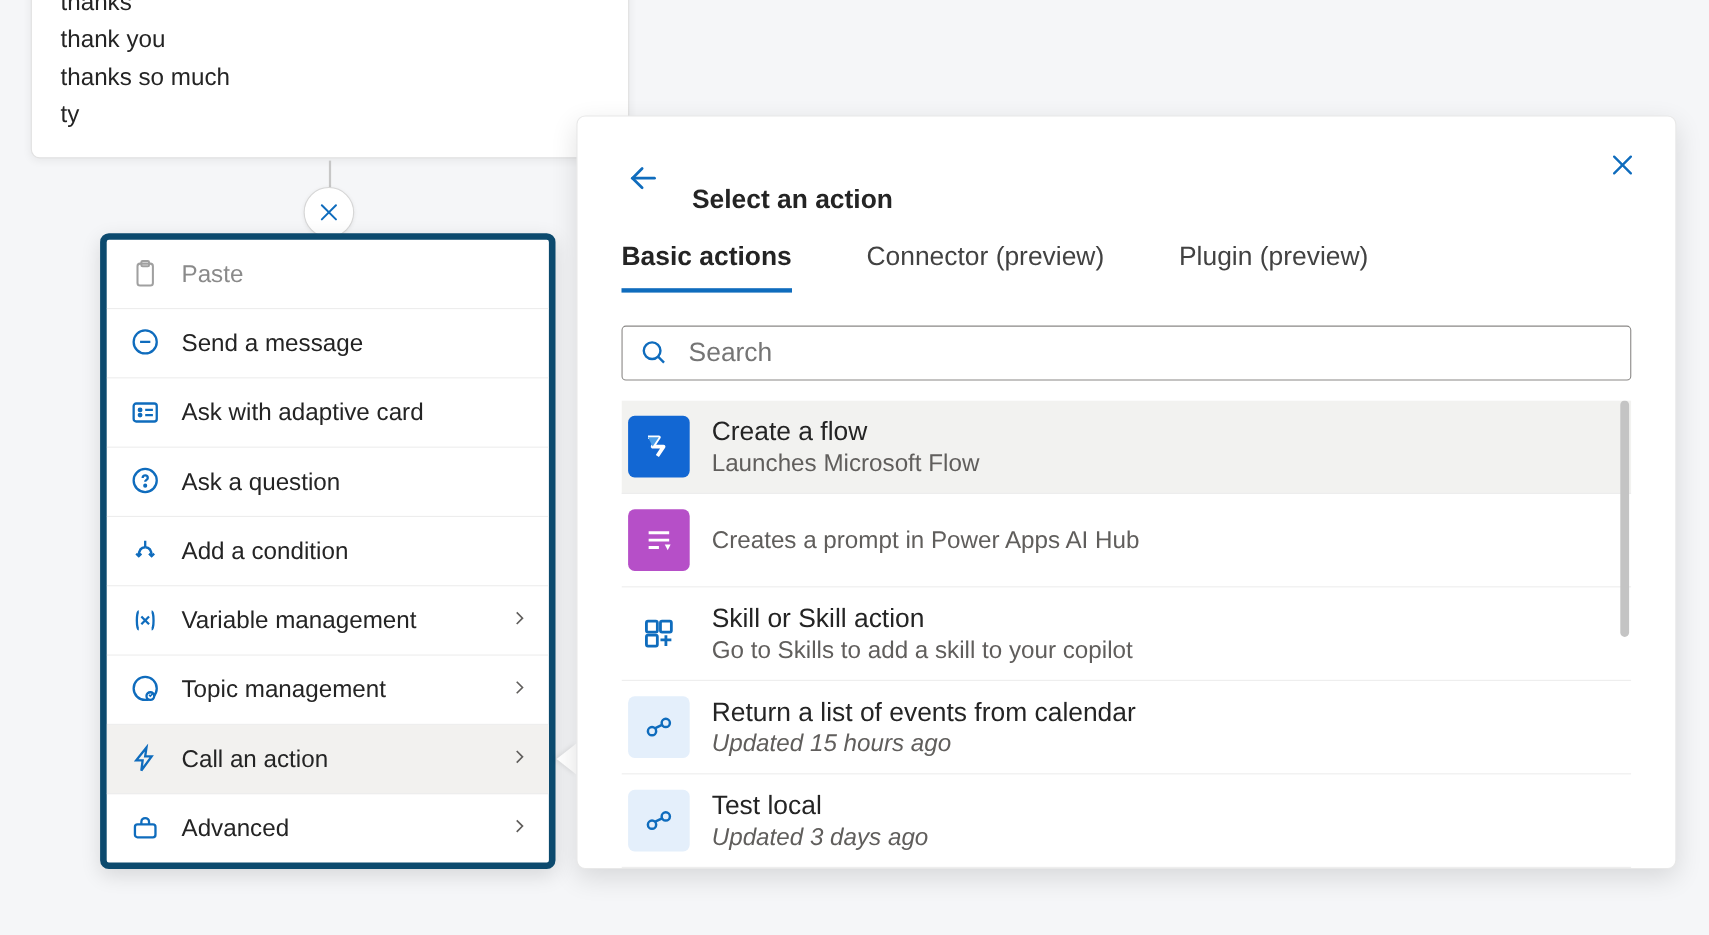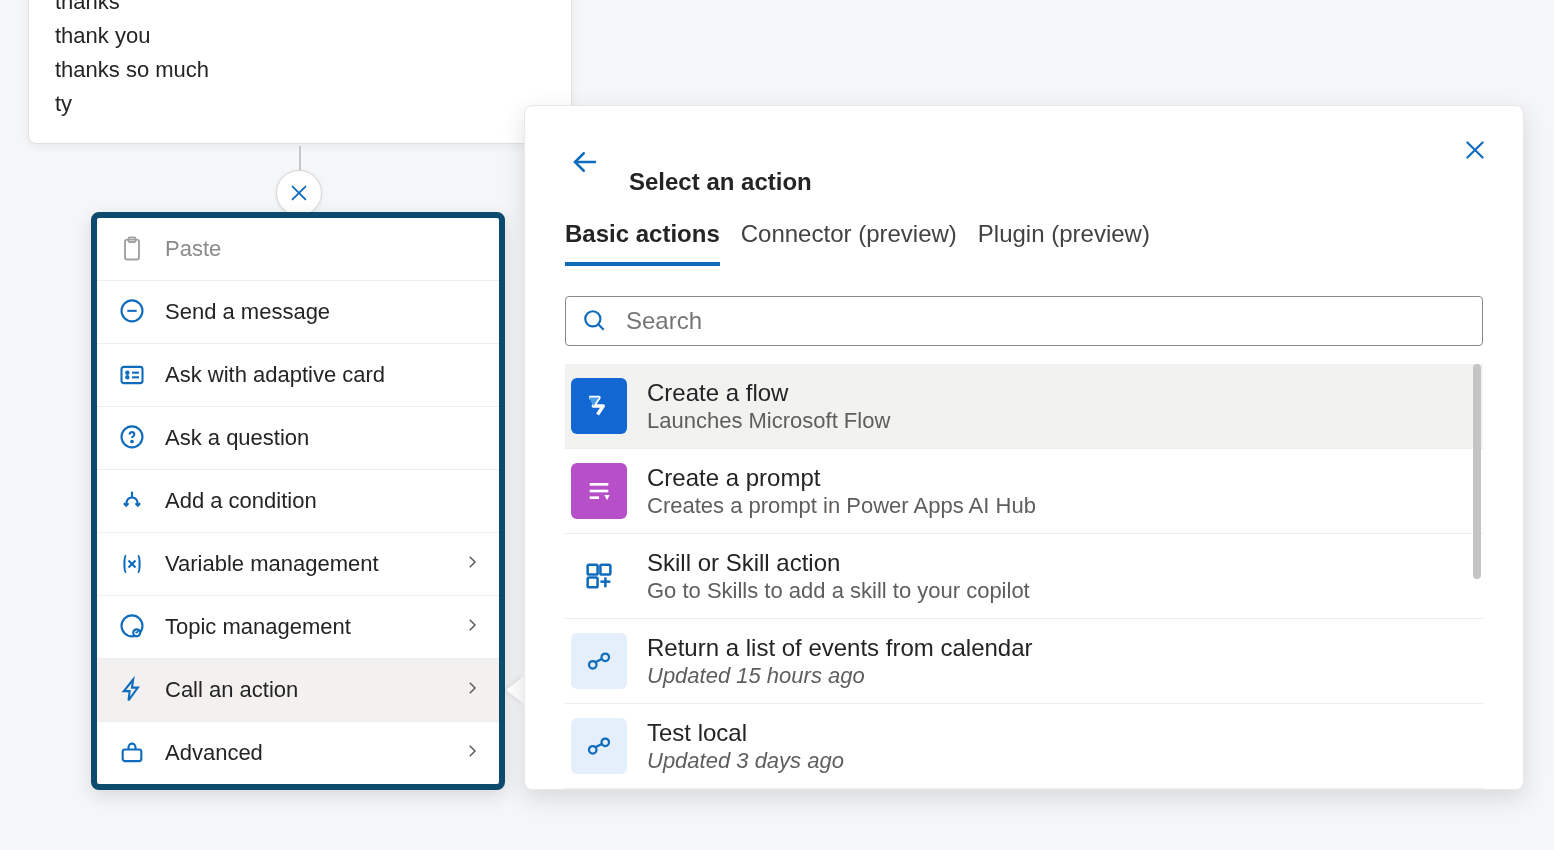--- a/index.html
+++ b/index.html
@@ -143,21 +143,21 @@
     position: absolute;
     right: -10px;
     top: 4px;
     width: 36px; height: 36px;
     display: flex; align-items: center; justify-content: center;
     cursor: pointer;
   }
 
   .tabs {
     display: flex;
-    gap: 21px;
+    gap: 68px;
     margin-bottom: 30px;
     border-bottom: none;
   }
   .tab {
     font-size: 24px;
     color: #424242;
     padding-bottom: 14px;
     cursor: pointer;
     border-bottom: 4px solid transparent;
   }
@@ -428,21 +428,20 @@
     <div class="action-item">
       <div class="action-icon icon-prompt">
         <svg viewBox="0 0 24 24" width="32" height="32">
           <line x1="5" y1="7" x2="19" y2="7" stroke="#fff" stroke-width="2"></line>
           <line x1="5" y1="12" x2="19" y2="12" stroke="#fff" stroke-width="2"></line>
           <line x1="5" y1="17" x2="12" y2="17" stroke="#fff" stroke-width="2"></line>
           <path d="M16 15l2 4l2-4z" fill="#fff"></path>
         </svg>
       </div>
       <div class="action-text">
-        <div class="title">Create a prompt</div>
         <div class="subtitle">Creates a prompt in Power Apps AI Hub</div>
       </div>
     </div>
 
     <div class="action-item">
       <div class="action-icon icon-skill">
         <svg viewBox="0 0 24 24" width="34" height="34" fill="none" stroke="#0f6cbd" stroke-width="1.8">
           <rect x="4" y="4" width="7" height="7" rx="1"></rect>
           <rect x="13" y="4" width="7" height="7" rx="1"></rect>
           <rect x="4" y="13" width="7" height="7" rx="1"></rect>

